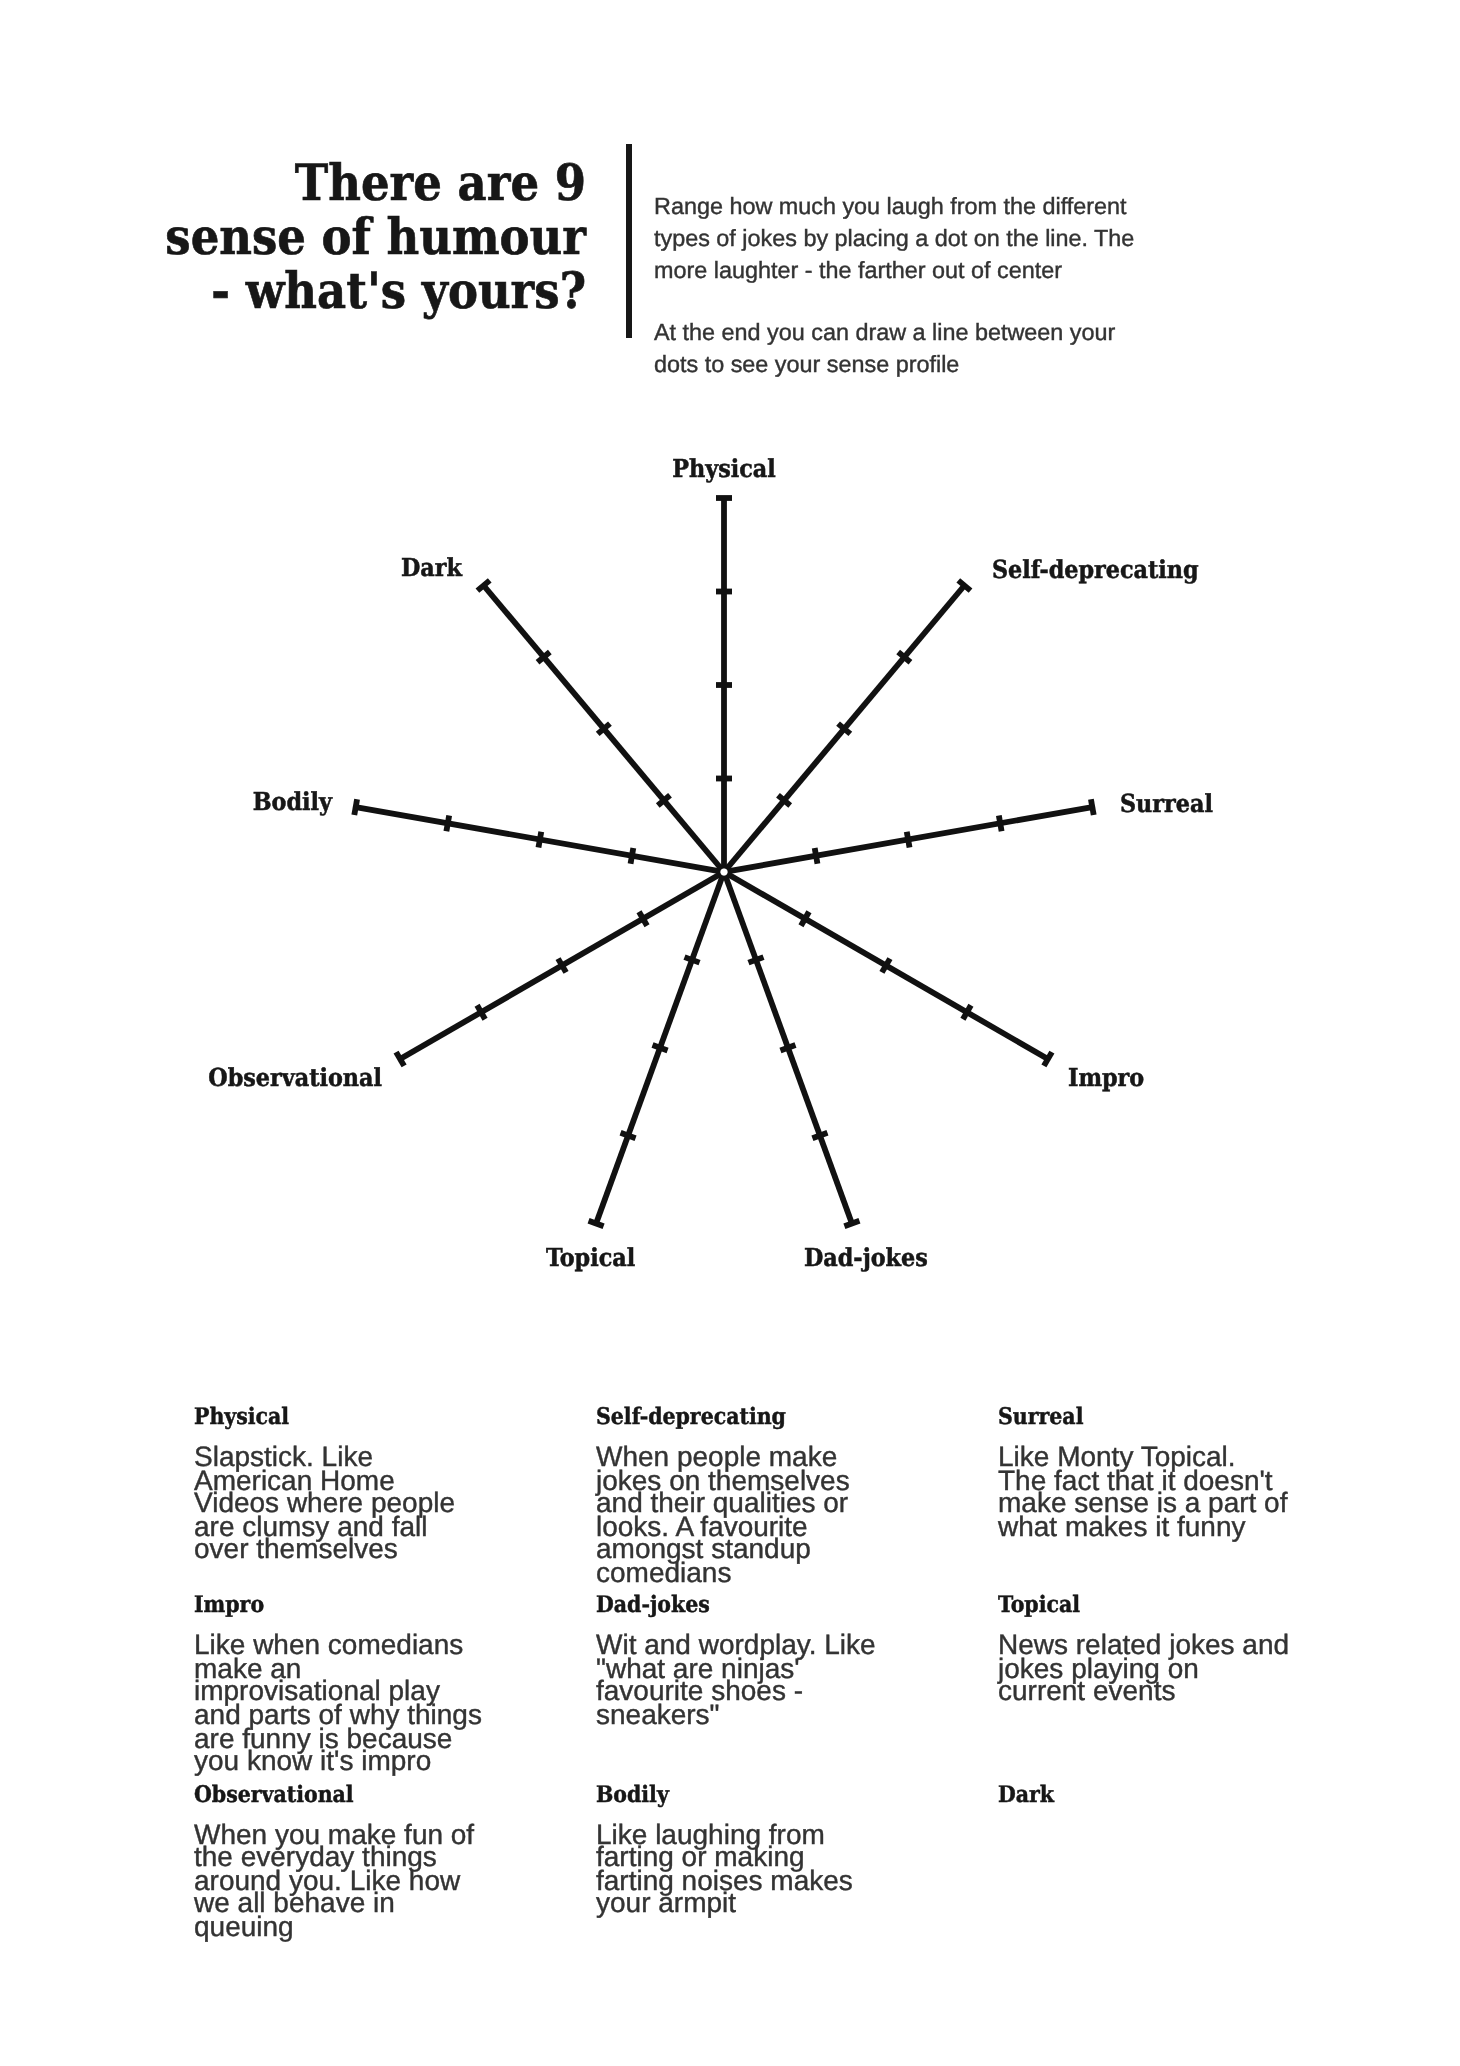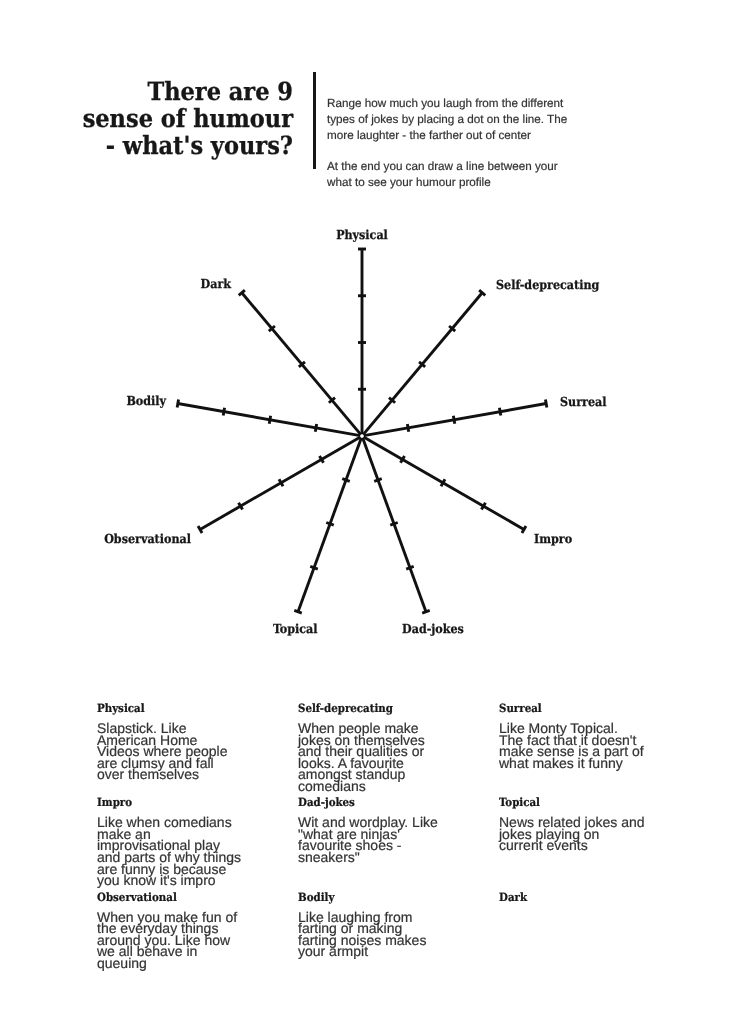--- a/index.html
+++ b/index.html
@@ -50,21 +50,21 @@
     <div id="title">
       <div class="tline">There are 9</div>
       <div class="tline">sense of humour</div>
       <div class="tline">- what's yours?</div>
     </div>
 
     <div id="divider"></div>
 
     <div id="intro">
       <p>Range how much you laugh from the different types of jokes by placing a dot on the line. The more laughter - the farther out of center</p>
-      <p class="gap">At the end you can draw a line between your what to see your humour profile</p>
+      <p class="gap">At the end you can draw a line between your dots to see your sense profile</p>
     </div>
 
   </div>
 
   <div id="chart">
       <svg width="730" height="700" viewBox="0 0 730 700">
         <g>
           <line x1="362.00" y1="434.20" x2="362.00" y2="249.00" stroke="#111111" stroke-width="2.9" stroke-linecap="butt"></line>
           <line x1="358.00" y1="389.25" x2="366.00" y2="389.25" stroke="#111111" stroke-width="2.9" stroke-linecap="butt"></line>
           <line x1="358.00" y1="342.50" x2="366.00" y2="342.50" stroke="#111111" stroke-width="2.9" stroke-linecap="butt"></line>

